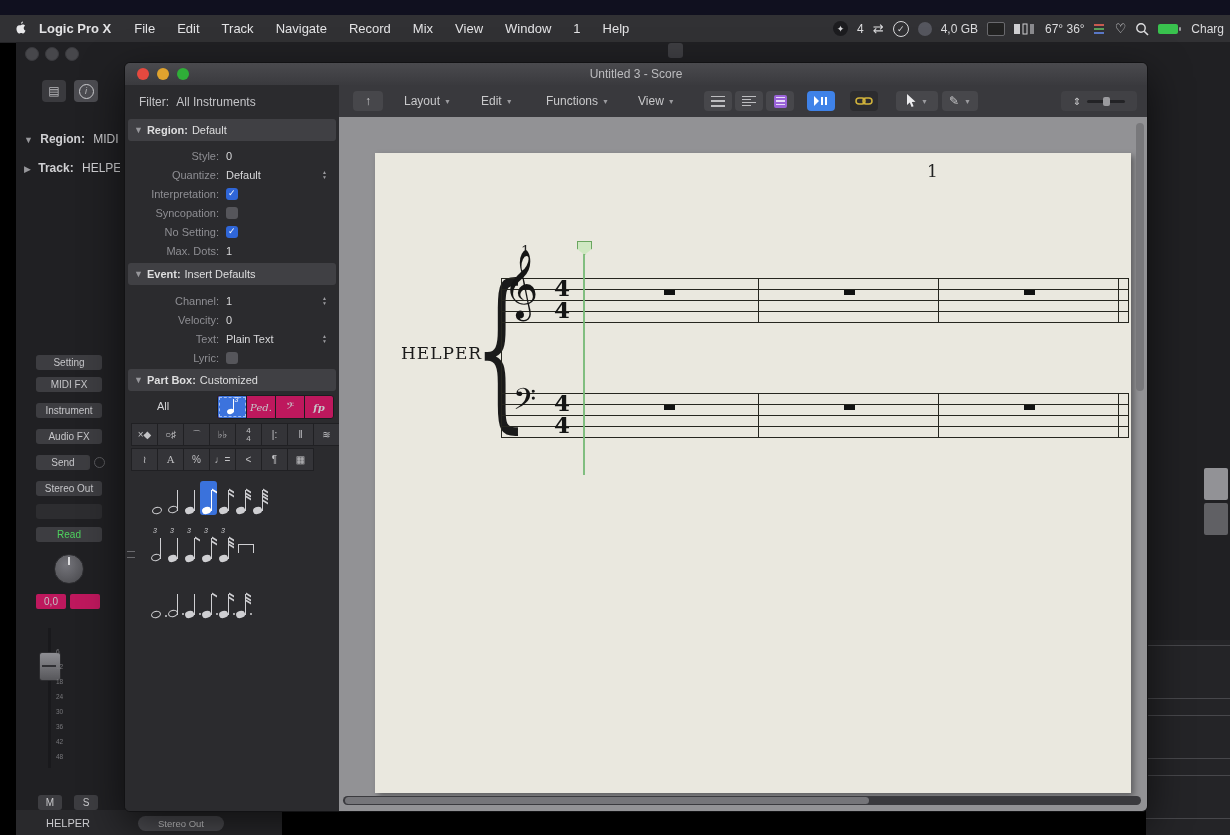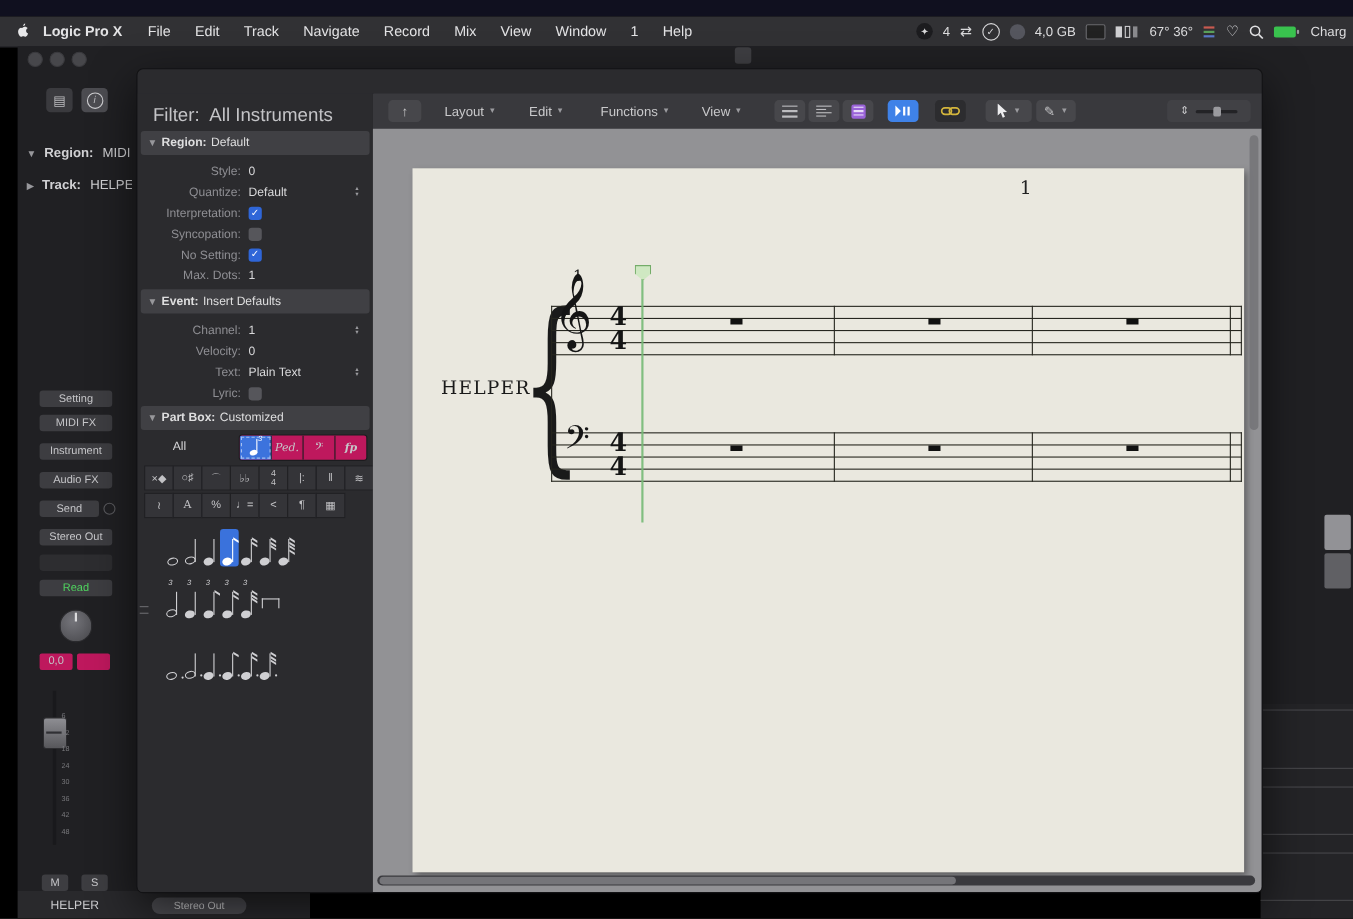--- a/index.html
+++ b/index.html
@@ -222,24 +222,30 @@
     <i class="lane-line" style="top:5px"></i>
       <i class="lane-line" style="top:58px"></i>
     <i class="lane-line" style="top:75px"></i>
       <i class="lane-line" style="top:118px"></i>
     <i class="lane-line" style="top:135px"></i>
       <i class="lane-line" style="top:178px"></i>
   </div>
   <span class="abs" style="left:668px;top:43px;width:15px;height:15px;background:#3e3e42;border-radius:3px;"></span>
 
   <div class="abs score-win">
+    <div class="titlebar">
+      <span class="tl" style="left:12px;background:#e5493f;"></span>
+      <span class="tl" style="left:32px;background:#e0a32e;"></span>
+      <span class="tl" style="left:52px;background:#2fae38;"></span>
+      <div class="title-text">Untitled 3 - Score</div>
+    </div>
 
     <div class="panel">
 
-      <div style="position:absolute;left:14px;top:10px;font-size:17px;color:#c4c4c7;">
+      <div style="position:absolute;left:14px;top:10px;font-size:12px;color:#c4c4c7;">
         <span>Filter:</span>
         <span style="margin-left:4px;">All Instruments</span>
       </div>
 
       <div class="sec-hdr" style="top:34px">
         <span class="tri">▼</span>
         <b>Region:</b>
         <span>Default</span>
       </div>
 

